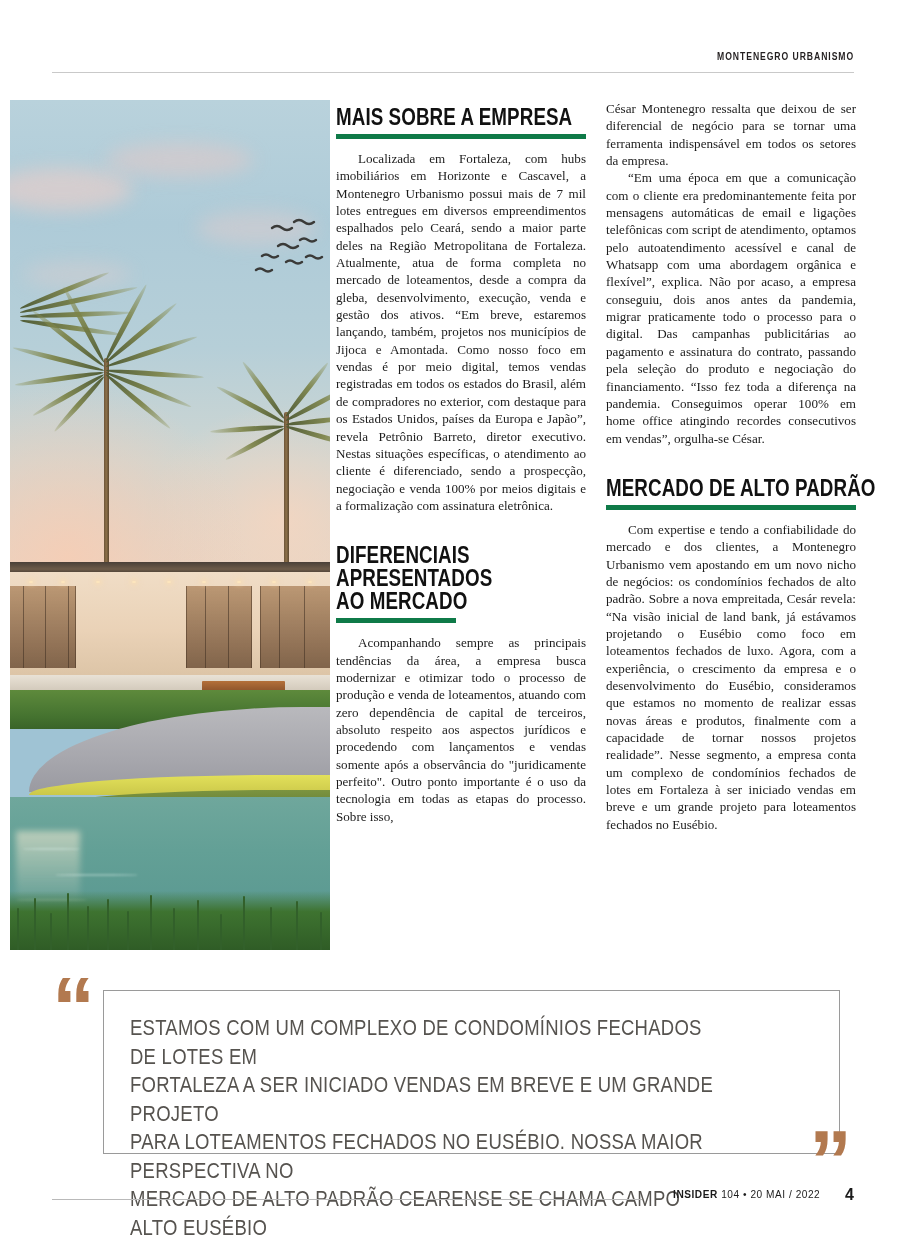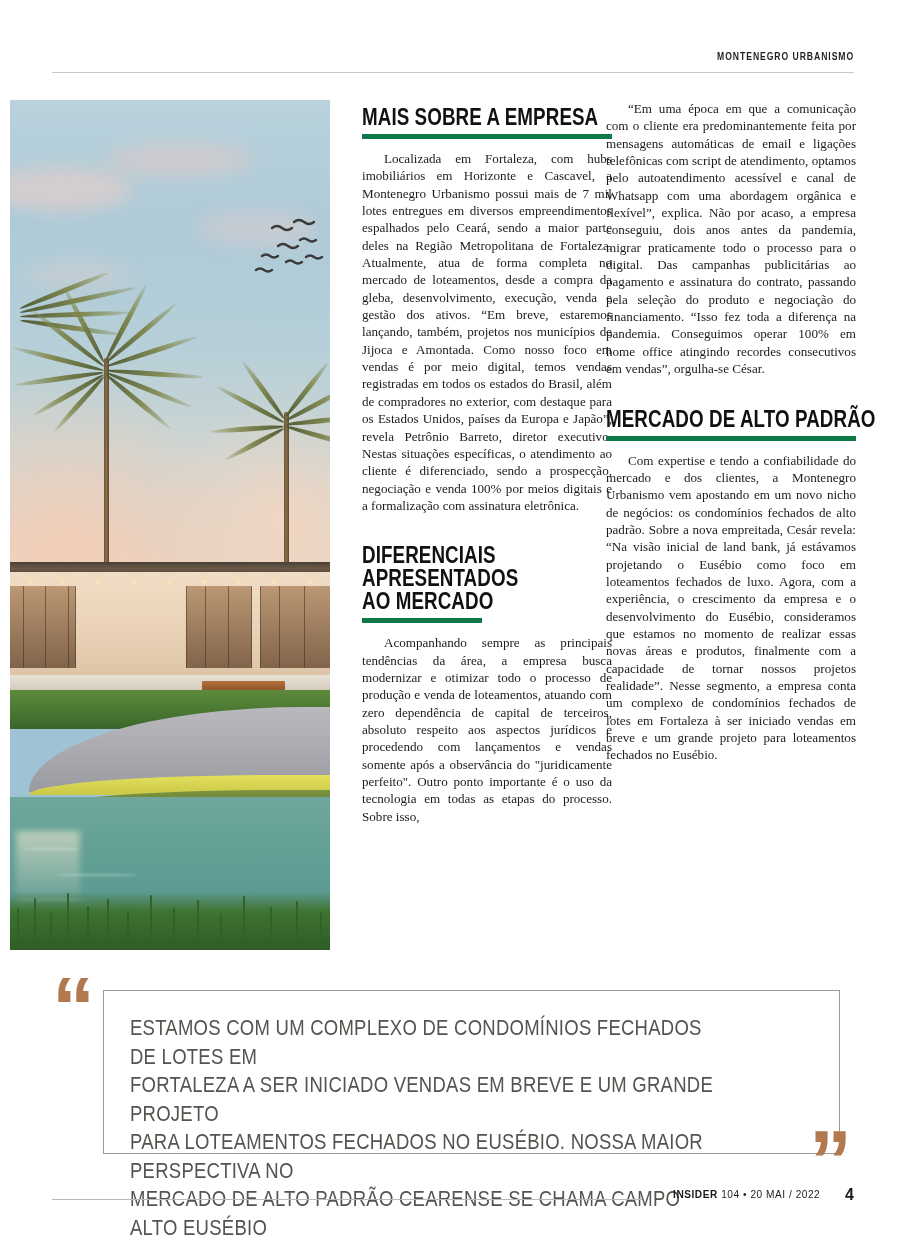--- a/index.html
+++ b/index.html
@@ -246,21 +246,21 @@
   
   .col {
     position: absolute;
     top: 100px;
     width: 250px;
     font-size: 13.1px;
     line-height: 17.35px;
     text-align: justify;
     color: #1b1b1b;
   }
-  .col-mid { left: 336px; margin-left: 26px; }
+  .col-mid { left: 336px; }
   .col-right { left: 606px; }
 
   .col p {
     margin: 0;
     text-indent: 22px;
     hyphens: auto;
   }
   .col p.noindent { text-indent: 0; }
 
   .section-head {
@@ -502,20 +502,21 @@
   <div class="head-block">
     <div class="section-head">DIFERENCIAIS</div>
     <div class="section-head">APRESENTADOS</div>
     <div class="section-head">AO MERCADO</div>
     <div class="head-rule rule-short"></div>
   </div>
   <p>Acompanhando sempre as principais tendências da área, a empresa busca modernizar e otimizar todo o processo de produção e venda de loteamentos, atuando com zero dependência de capital de terceiros, absoluto respeito aos aspectos jurídicos e procedendo com lançamentos e vendas somente após a observância do "juridicamente perfeito". Outro ponto importante é o uso da tecnologia em todas as etapas do processo. Sobre isso,</p>
 </div>
 
 <div class="col col-right">
+  <p class="noindent">César Montenegro ressalta que deixou de ser diferencial de negócio para se tornar uma ferramenta indispensável em todos os setores da empresa.</p>
   <p>“Em uma época em que a comunicação com o cliente era predominantemente feita por mensagens automáticas de email e ligações telefônicas com script de atendimento, optamos pelo autoatendimento acessível e canal de Whatsapp com uma abordagem orgânica e flexível”, explica. Não por acaso, a empresa conseguiu, dois anos antes da pandemia, migrar praticamente todo o processo para o digital. Das campanhas publicitárias ao pagamento e assinatura do contrato, passando pela seleção do produto e negociação do financiamento. “Isso fez toda a diferença na pandemia. Conseguimos operar 100% em home office atingindo recordes consecutivos em vendas”, orgulha-se César.</p>
 
   <div class="gap-before-head"></div>
 
   <div class="head-block">
     <div class="section-head">MERCADO DE ALTO PADRÃO</div>
     <div class="head-rule rule-full"></div>
   </div>
   <p>Com expertise e tendo a confiabilidade do mercado e dos clientes, a Montenegro Urbanismo vem apostando em um novo nicho de negócios: os condomínios fechados de alto padrão. Sobre a nova empreitada, Cesár revela: “Na visão inicial de land bank, já estávamos projetando o Eusébio como foco em loteamentos fechados de luxo. Agora, com a experiência, o crescimento da empresa e o desenvolvimento do Eusébio, consideramos que estamos no momento de realizar essas novas áreas e produtos, finalmente com a capacidade de tornar nossos projetos realidade”. Nesse segmento, a empresa conta um complexo de condomínios fechados de lotes em Fortaleza à ser iniciado vendas em breve e um grande projeto para loteamentos fechados no Eusébio.</p>
 </div>

